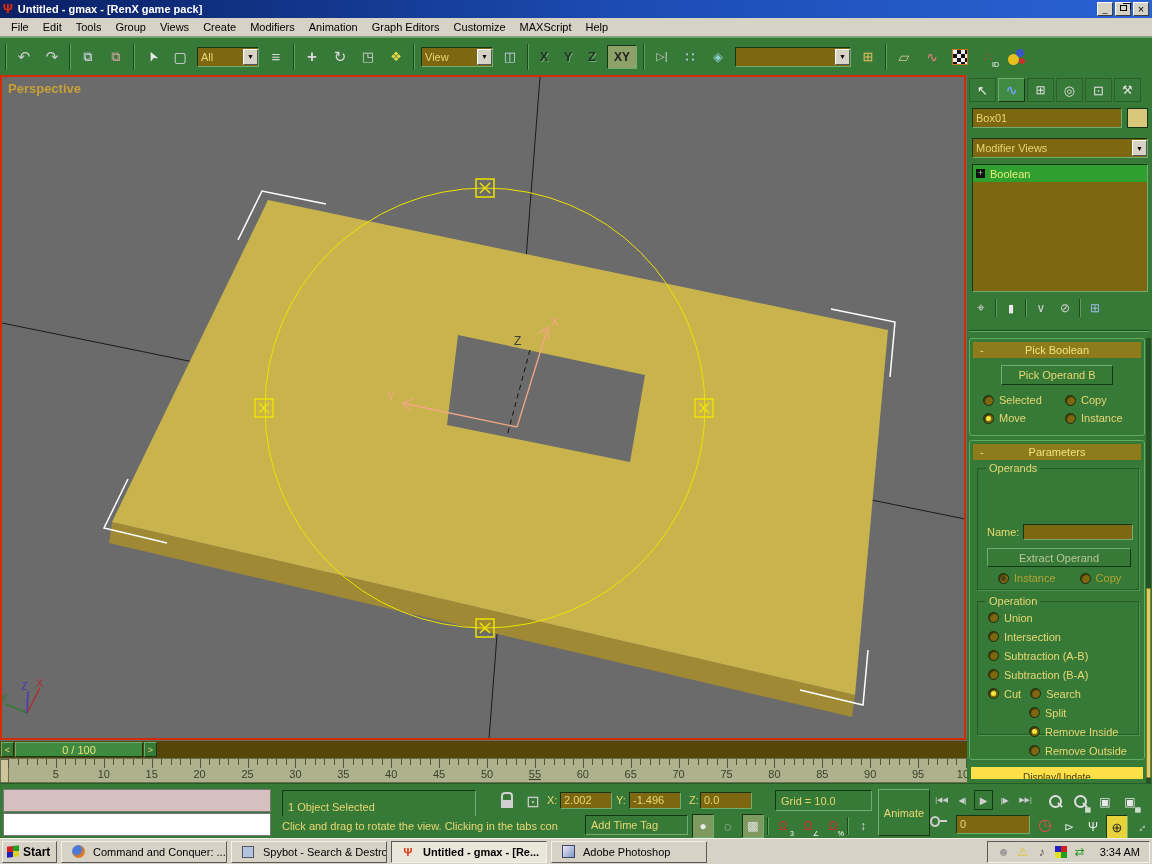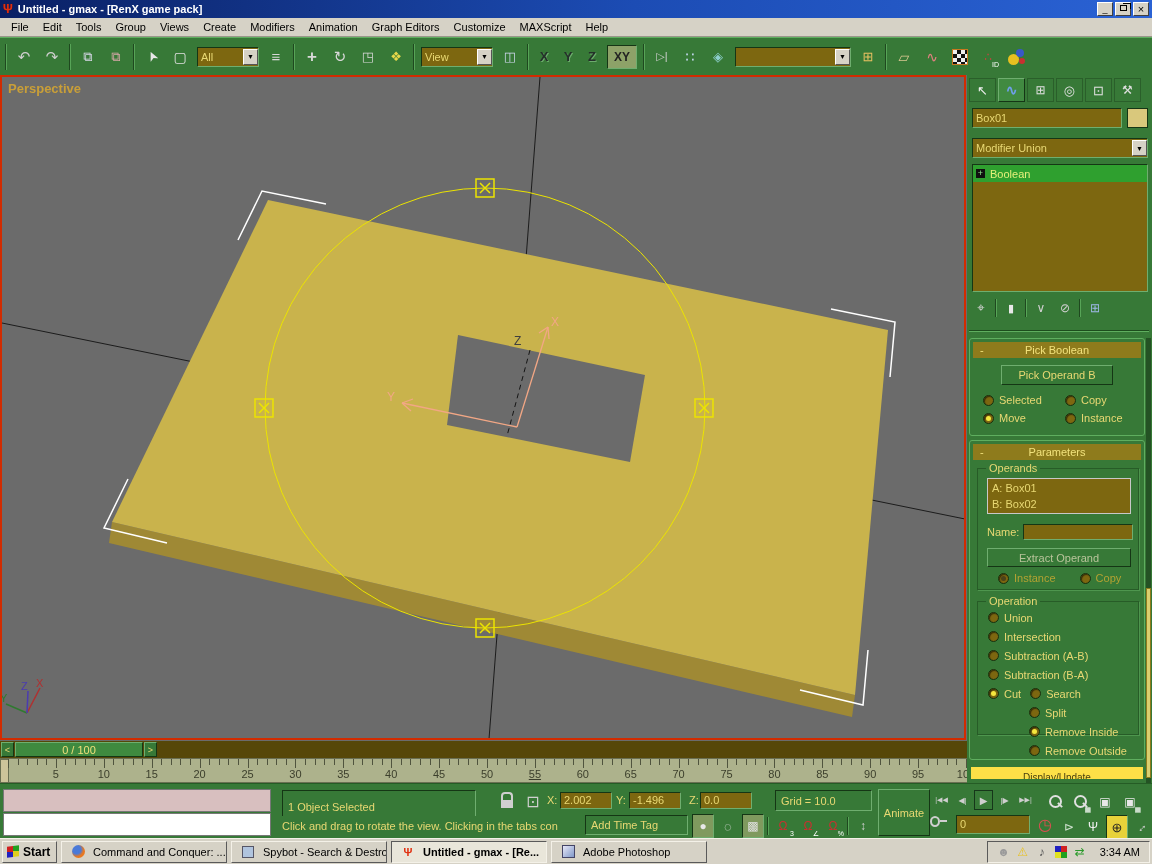--- a/index.html
+++ b/index.html
@@ -338,21 +338,21 @@
         </span>
         <span class="ptab">
           <span class="icn">
             <span class="gl" style="color: rgb(224, 224, 224); font-size: 12px;">⚒</span>
           </span>
         </span>
       </div>
     <div id="objname" class="bfield">Box01</div>
     <div id="swatch"></div>
     <div id="modlist" class="dd">
-      <span class="ddv">Modifier Union</span>
+      <span class="ddv">Modifier Views</span>
       <span class="ddarrow">▼</span>
     </div>
     <div id="stackbox">
         <div class="stackrow">
           <span class="plus">+</span>
           <span>Boolean</span>
         </div>
       </div>
     <div id="stacktools">
         <span class="icn">
@@ -403,24 +403,20 @@
         </div>
     </div>
 
     <div id="roll2" class="rollout">
       <div class="rollhdr">
         <span class="collapse">-</span>
         <span>Parameters</span>
       </div>
       <div id="operands-group" class="group">
         <span class="grouplbl">Operands</span>
-        <div id="operand-list">
-            <div class="oprow">A: Box01</div>
-            <div class="oprow">B: Box02</div>
-          </div>
         <div id="name-row">
           <span>Name:</span>
           <input id="name-input" class="bfield" value="" style="">
         </div>
         <div id="extract-btn" class="gbtn">Extract Operand</div>
         <div id="extract-radios">
             <span class="radio-item dim">
               <span class="radio sel"></span>
               <span class="rlabel">Instance</span>
             </span>

